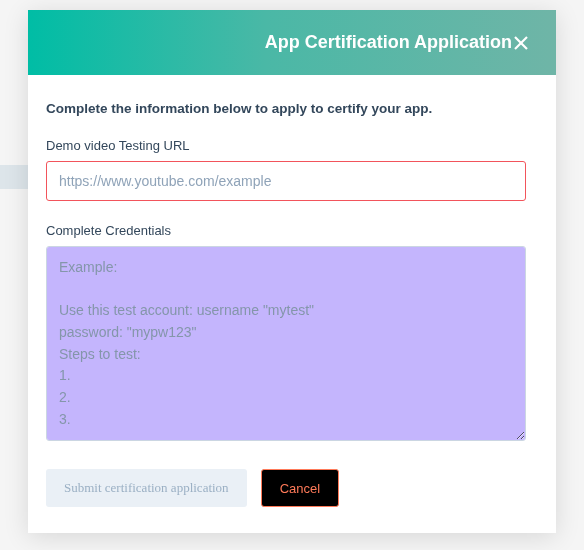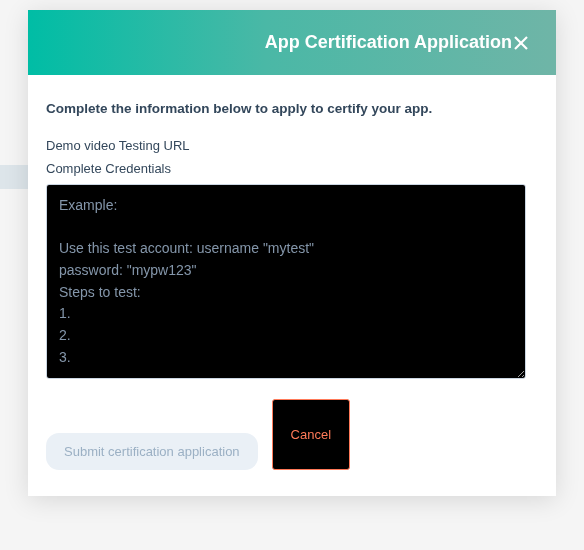--- a/index.html
+++ b/index.html
@@ -84,48 +84,47 @@
       margin-bottom: 22px;
     }
     .text-input::placeholder {
       color: #8fa3b8;
     }
     .textarea-input {
       width: 100%;
       height: 195px;
       border: 1px solid #cbd6e2;
       border-radius: 3px;
-      background: #000000;
+      background: #c4b5fd;
       padding: 10px 12px;
       font-size: 14px;
       color: #546a83;
       font-family: inherit;
       line-height: 1.55;
       outline: none;
       resize: both;
-      margin-bottom: 16px;
+      margin-bottom: 24px;
     }
     .textarea-input::placeholder {
       color: #8496aa;
     }
     .button-row {
       display: flex;
       gap: 14px;
     }
     .btn-submit {
       background: #eaf0f6;
       color: #9bb0c4;
       border: none;
-      border-radius: 13px;
+      border-radius: 3px;
       padding: 11px 18px;
       font-size: 13px;
       font-weight: 500;
-      font-family: Liberation Sans, sans-serif;
+      font-family: Liberation Serif, serif;
       cursor: default;
-      margin-top: 34px;
     }
     .btn-cancel {
       background: #000000;
       color: #ff7a59;
       border: 1px solid #ff7a59;
       border-radius: 3px;
       padding: 10px 18px;
       font-size: 13px;
       font-weight: 500;
       font-family: inherit;
@@ -145,20 +144,21 @@
         <line x1="2" y1="2" x2="14" y2="14"></line>
         <line x1="14" y1="2" x2="2" y2="14"></line>
       </svg>
     </div>
   </div>
 
   <div class="modal-body">
     <div class="intro-text">Complete the information below to apply to certify your app.</div>
 
     <label class="field-label">Demo video Testing URL</label>
+    <input type="text" class="text-input" placeholder="https://www.youtube.com/example" style="">
 
     <label class="field-label">Complete Credentials</label>
     <textarea class="textarea-input" placeholder="Example:
 
 Use this test account: username &quot;mytest&quot;
 password: &quot;mypw123&quot;
 Steps to test:
 1.
 2.
 3." style=""></textarea>

